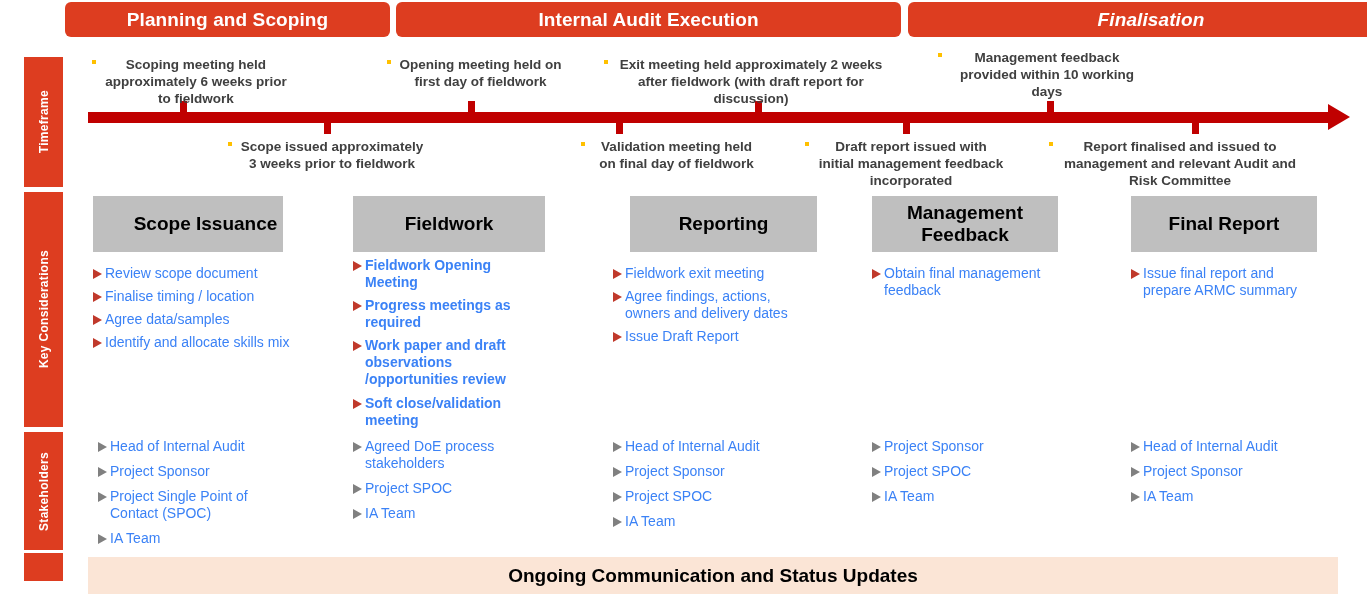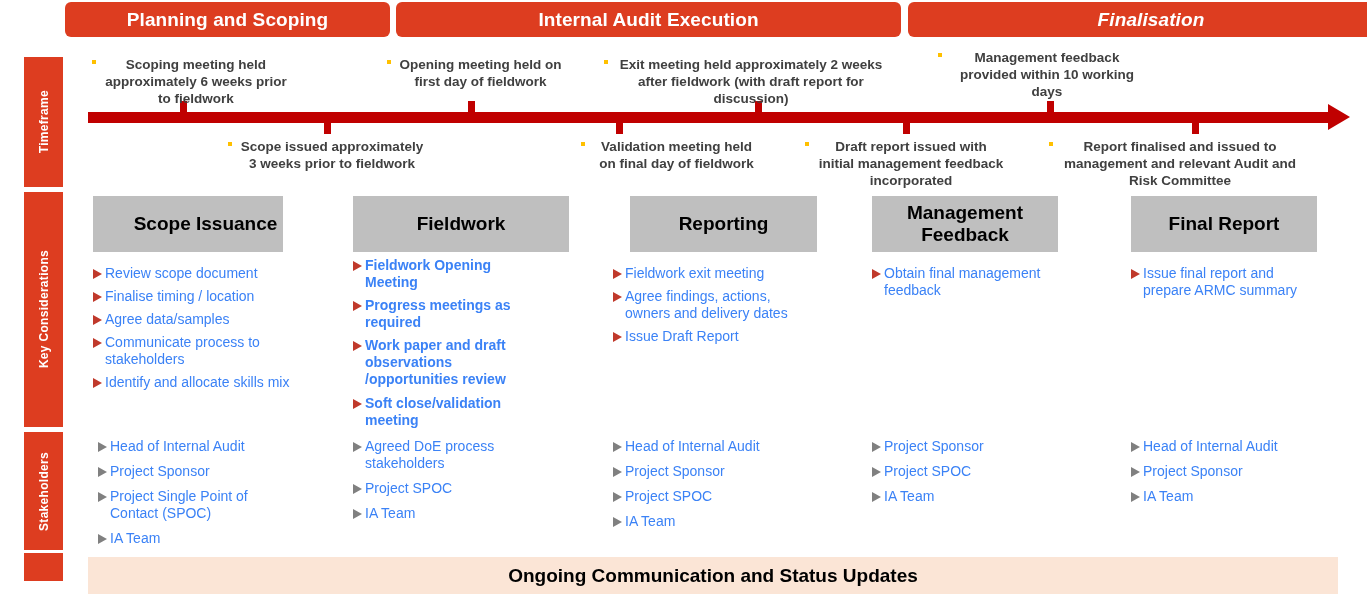--- a/index.html
+++ b/index.html
@@ -232,21 +232,21 @@
     <span>Draft report issued with initial management feedback incorporated</span>
   </div>
   <div class="tl-caption tl-below" style="left:1060px; top:138px; width:240px;">
     <i class="dot"></i>
     <span>Report finalised and issued to management and relevant Audit and Risk Committee</span>
   </div>
 
   <div class="stage-box" style="left:93px;  width:190px;padding-left:35px;">
     <span>Scope Issuance</span>
   </div>
-  <div class="stage-box" style="left:353px; width:216px;">
+  <div class="stage-box" style="left:353px; width:192px;">
     <span>Fieldwork</span>
   </div>
   <div class="stage-box" style="left:630px; width:187px;">
     <span>Reporting</span>
   </div>
   <div class="stage-box" style="left:872px; width:186px;">
     <span>Management Feedback</span>
   </div>
   <div class="stage-box" style="left:1131px;width:186px;">
     <span>Final Report</span>
@@ -260,24 +260,20 @@
       <div class="bullet-row">
         <i class="tri"></i>
         <span>Finalise timing / location</span>
       </div>
       <div class="bullet-row">
         <i class="tri"></i>
         <span>Agree data/samples</span>
       </div>
       <div class="bullet-row">
         <i class="tri"></i>
-        <span>Communicate process to stakeholders</span>
-      </div>
-      <div class="bullet-row">
-        <i class="tri"></i>
         <span>Identify and allocate skills mix</span>
       </div>
     </div>
   <div class="col cons" style="left:353px; top:257px; width:173px;font-weight:bold;">
       <div class="bullet-row">
         <i class="tri"></i>
         <span>Fieldwork Opening Meeting</span>
       </div>
       <div class="bullet-row">
         <i class="tri"></i>

